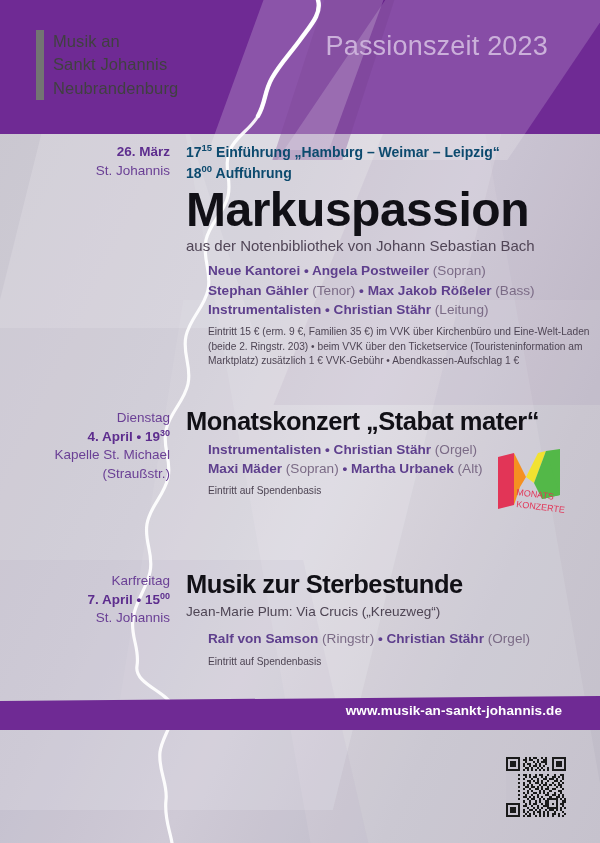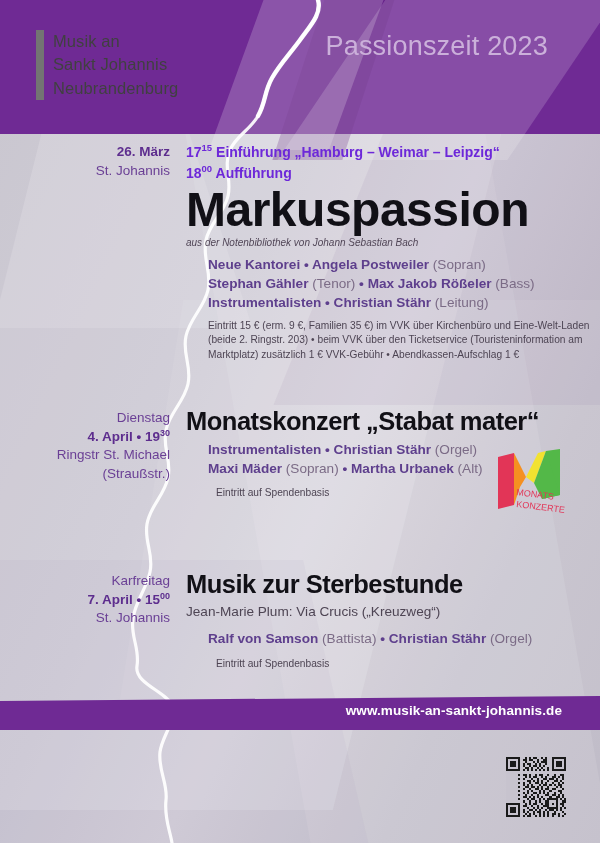--- a/index.html
+++ b/index.html
@@ -122,62 +122,61 @@
     text-align:right;
     color:#6a3f95;
     font-size:13.5px;line-height:1.38;
   }
   .datecol .d-strong{font-weight:700;color:#5d2d8e;}
   .datecol sup{font-size:9px;vertical-align:super;line-height:0;}
 
   .body{position:absolute;left:186px;width:404px;}
 
   .pre-line{
-    color:#6d28d9;font-size:14px;font-weight:700;line-height:1.42;
+    color:#0c4a6e;font-size:14px;font-weight:700;line-height:1.42;
     margin:0 0 1px 0;
   }
   .pre-line sup{font-size:9.5px;vertical-align:super;line-height:0;}
 
   .title{
     color:#111016;
     font-weight:700;
     letter-spacing:-0.5px;
     line-height:1;
     margin:0;
   }
   .title-xl{font-size:48px;margin-top:2px;margin-bottom:2px;}
   .title-lg{font-size:25.5px;margin-bottom:5px;}
 
   .subtitle{
     color:#514657;
-    font-size:10px;
+    font-size:15px;
     font-weight:400;
     margin:0 0 6px 0;
     line-height:1.3;
-    font-style:italic;
   }
 
   .program{
     color:#4e4554;font-size:13.6px;line-height:1.38;margin:0 0 8px 0;
   }
 
   .performers{
     color:#5e3f8d;font-size:13.6px;font-weight:700;line-height:1.42;
     margin:0 0 6px 0;
     padding-left:22px;
   }
   .performers .role{color:#7b6b86;font-weight:400;}
 
   .finefull{
     color:#4d4453;font-size:10.2px;line-height:1.42;
     padding-left:22px;margin:0;
   }
   .fine{
     color:#4d4453;font-size:10.2px;line-height:1.4;
-    padding-left:22px;margin:8px;
+    padding-left:22px;margin:0;
   }
 
   
   .mk-logo{position:absolute;left:494px;top:443px;width:80px;height:75px;}
 </style>
 </head>
 <body>
 
 <div class="poster">
 
@@ -248,21 +247,21 @@
             <div>Instrumentalisten • Christian Stähr <span class="role">(Leitung)</span></div>
           </div>
         <p class="finefull">Eintritt 15 € (erm. 9 €, Familien 35 €) im VVK über Kirchenbüro und Eine-Welt-Laden (beide 2. Ringstr. 203) • beim VVK über den Ticketservice (Touristeninformation am Marktplatz) zusätzlich 1 € VVK-Gebühr • Abendkassen-Aufschlag 1 €</p>
       </div>
     </div>
 
     <div class="event ev2">
       <div class="datecol">
         <div>Dienstag</div>
         <div class="d-strong"><span>4. April • 19</span><sup>30</sup></div>
-        <div>Ringstr St. Michael</div>
+        <div>Kapelle St. Michael</div>
         <div>(Straußstr.)</div>
       </div>
       <div class="body">
         <h2 class="title title-lg">Monatskonzert „Stabat mater“</h2>
         <div class="performers">
             <div>Instrumentalisten • Christian Stähr <span class="role">(Orgel)</span></div>
             <div>Maxi Mäder <span class="role">(Sopran)</span> • Martha Urbanek <span class="role">(Alt)</span></div>
           </div>
         <p class="fine">Eintritt auf Spendenbasis</p>
       </div>
@@ -283,21 +282,21 @@
         <div>Karfreitag</div>
         <div class="d-strong"><span>7. April • 15</span><sup>00</sup></div>
         <div>St. Johannis</div>
       </div>
       <div class="body">
         <h2 class="title title-lg">Musik zur Sterbestunde</h2>
         <div class="program">
             <div>Jean-Marie Plum: Via Crucis („Kreuzweg“)</div>
           </div>
         <div class="performers">
-            <div>Ralf von Samson <span class="role">(Battista)</span> • Christian Stähr <span class="role">(Orgel)</span></div>
+            <div>Ralf von Samson <span class="role">(Ringstr)</span> • Christian Stähr <span class="role">(Orgel)</span></div>
           </div>
         <p class="fine">Eintritt auf Spendenbasis</p>
       </div>
     </div>
 
   </div>
 
   <div class="footer-bar"></div>
   <div class="footer-url">www.musik-an-sankt-johannis.de</div>
 

